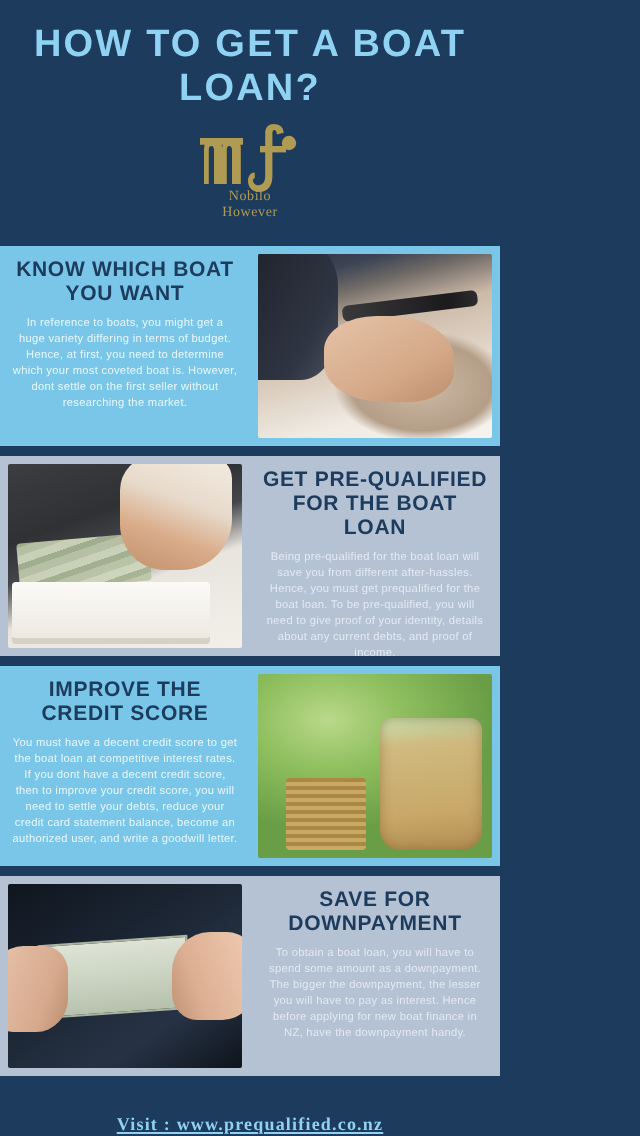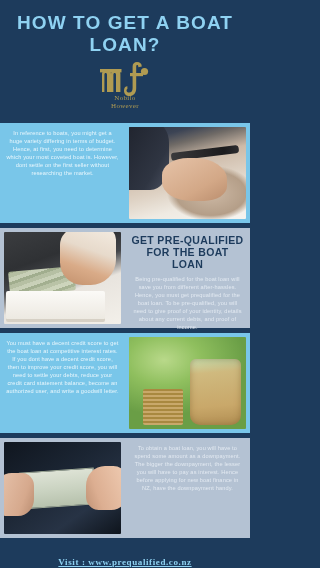--- a/index.html
+++ b/index.html
@@ -148,20 +148,21 @@
         <div>Nobilo</div>
         <div>However</div>
       </div>
     </div>
   </div>
 
   <div class="sep"></div>
 
   <div class="section band-blue">
     <div class="txt-col">
+      <div class="sec-head">KNOW WHICH BOAT YOU WANT</div>
       <div class="sec-body">In reference to boats, you might get a huge variety differing in terms of budget. Hence, at first, you need to determine which your most coveted boat is. However, dont settle on the first seller without researching the market.</div>
     </div>
     <div class="img-col">
       <div class="photo ph1">
         <span class="hand-a"></span>
       </div>
     </div>
   </div>
 
   <div class="sep"></div>
@@ -175,36 +176,38 @@
     <div class="txt-col">
       <div class="sec-head">GET PRE-QUALIFIED FOR THE BOAT LOAN</div>
       <div class="sec-body">Being pre-qualified for the boat loan will save you from different after-hassles. Hence, you must get prequalified for the boat loan. To be pre-qualified, you will need to give proof of your identity, details about any current debts, and proof of income.</div>
     </div>
   </div>
 
   <div class="sep"></div>
 
   <div class="section band-blue">
     <div class="txt-col">
+      <div class="sec-head">IMPROVE THE CREDIT SCORE</div>
       <div class="sec-body">You must have a decent credit score to get the boat loan at competitive interest rates. If you dont have a decent credit score, then to improve your credit score, you will need to settle your debts, reduce your credit card statement balance, become an authorized user, and write a goodwill letter.</div>
     </div>
     <div class="img-col">
       <div class="photo ph3"></div>
     </div>
   </div>
 
   <div class="sep"></div>
 
   <div class="section band-grey">
     <div class="img-col">
       <div class="photo ph4">
         <span class="hand-b"></span>
       </div>
     </div>
     <div class="txt-col">
+      <div class="sec-head">SAVE FOR DOWNPAYMENT</div>
       <div class="sec-body">To obtain a boat loan, you will have to spend some amount as a downpayment. The bigger the downpayment, the lesser you will have to pay as interest. Hence before applying for new boat finance in NZ, have the downpayment handy.</div>
     </div>
   </div>
 
   <div class="sep thin"></div>
 
   <div class="footer">
     <a class="footer-link" href="#">Visit : www.prequalified.co.nz</a>
   </div>
 

